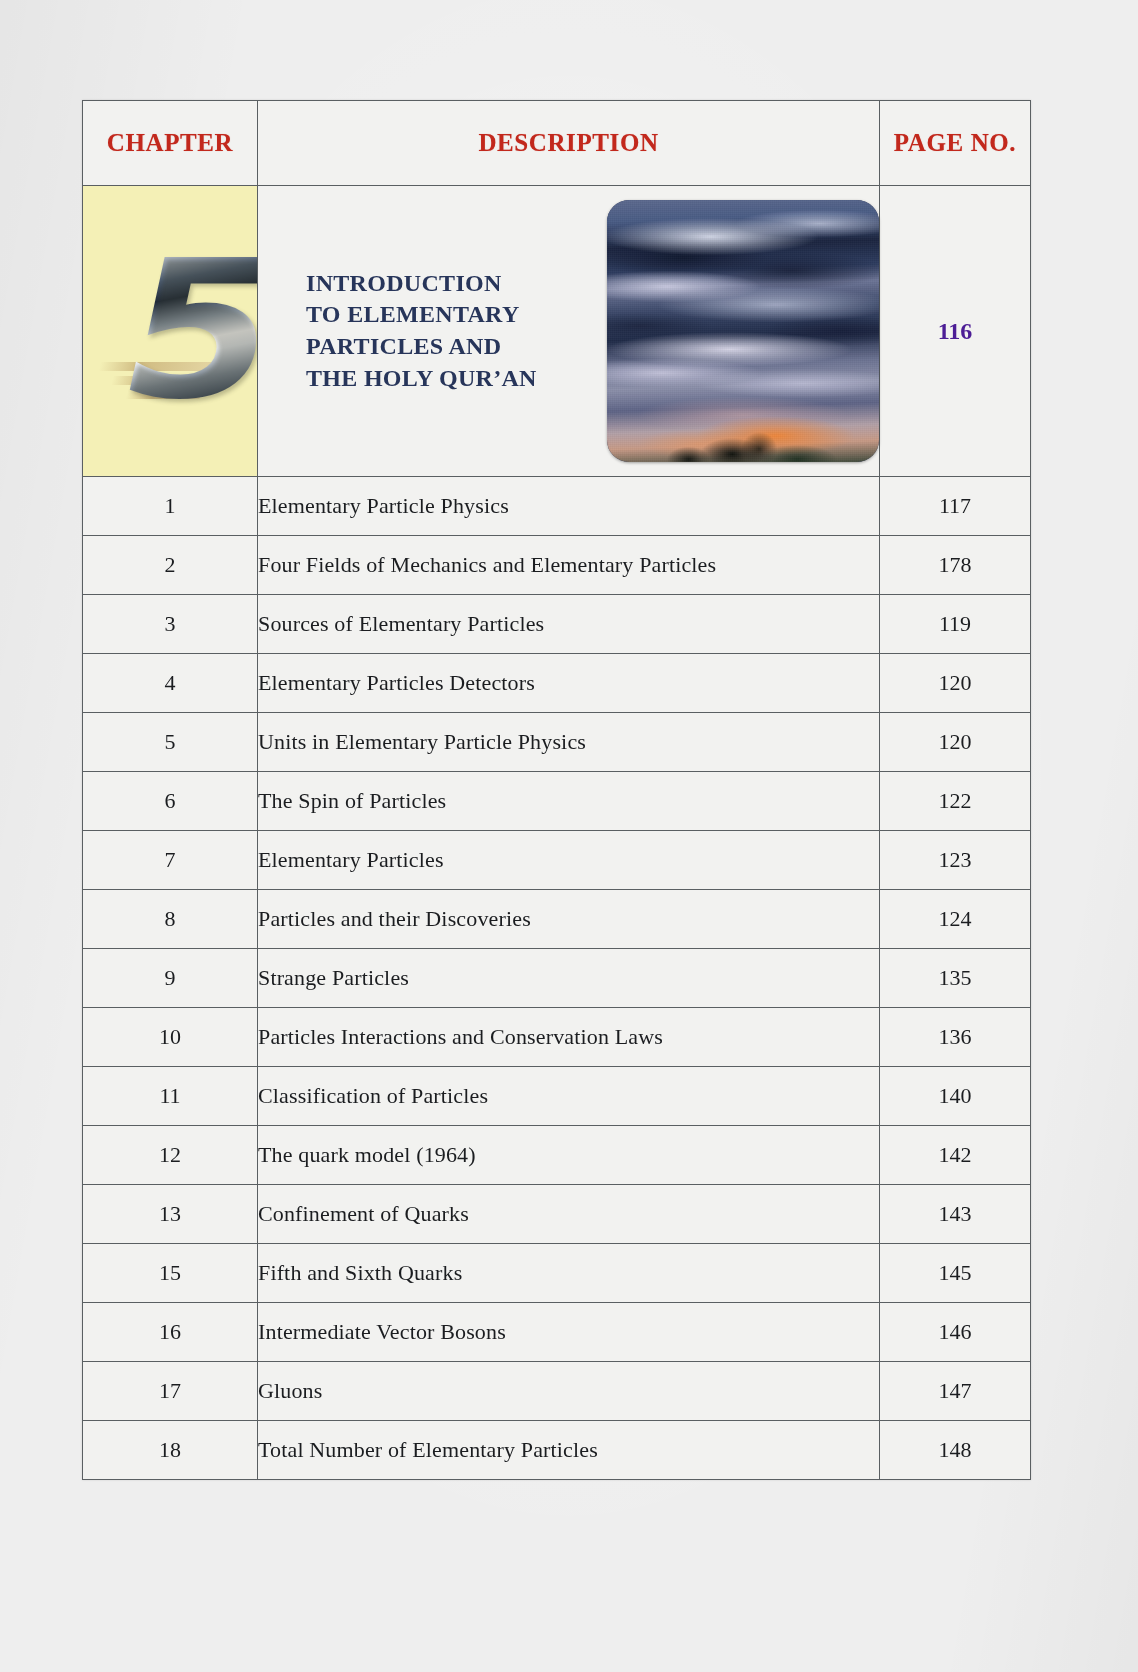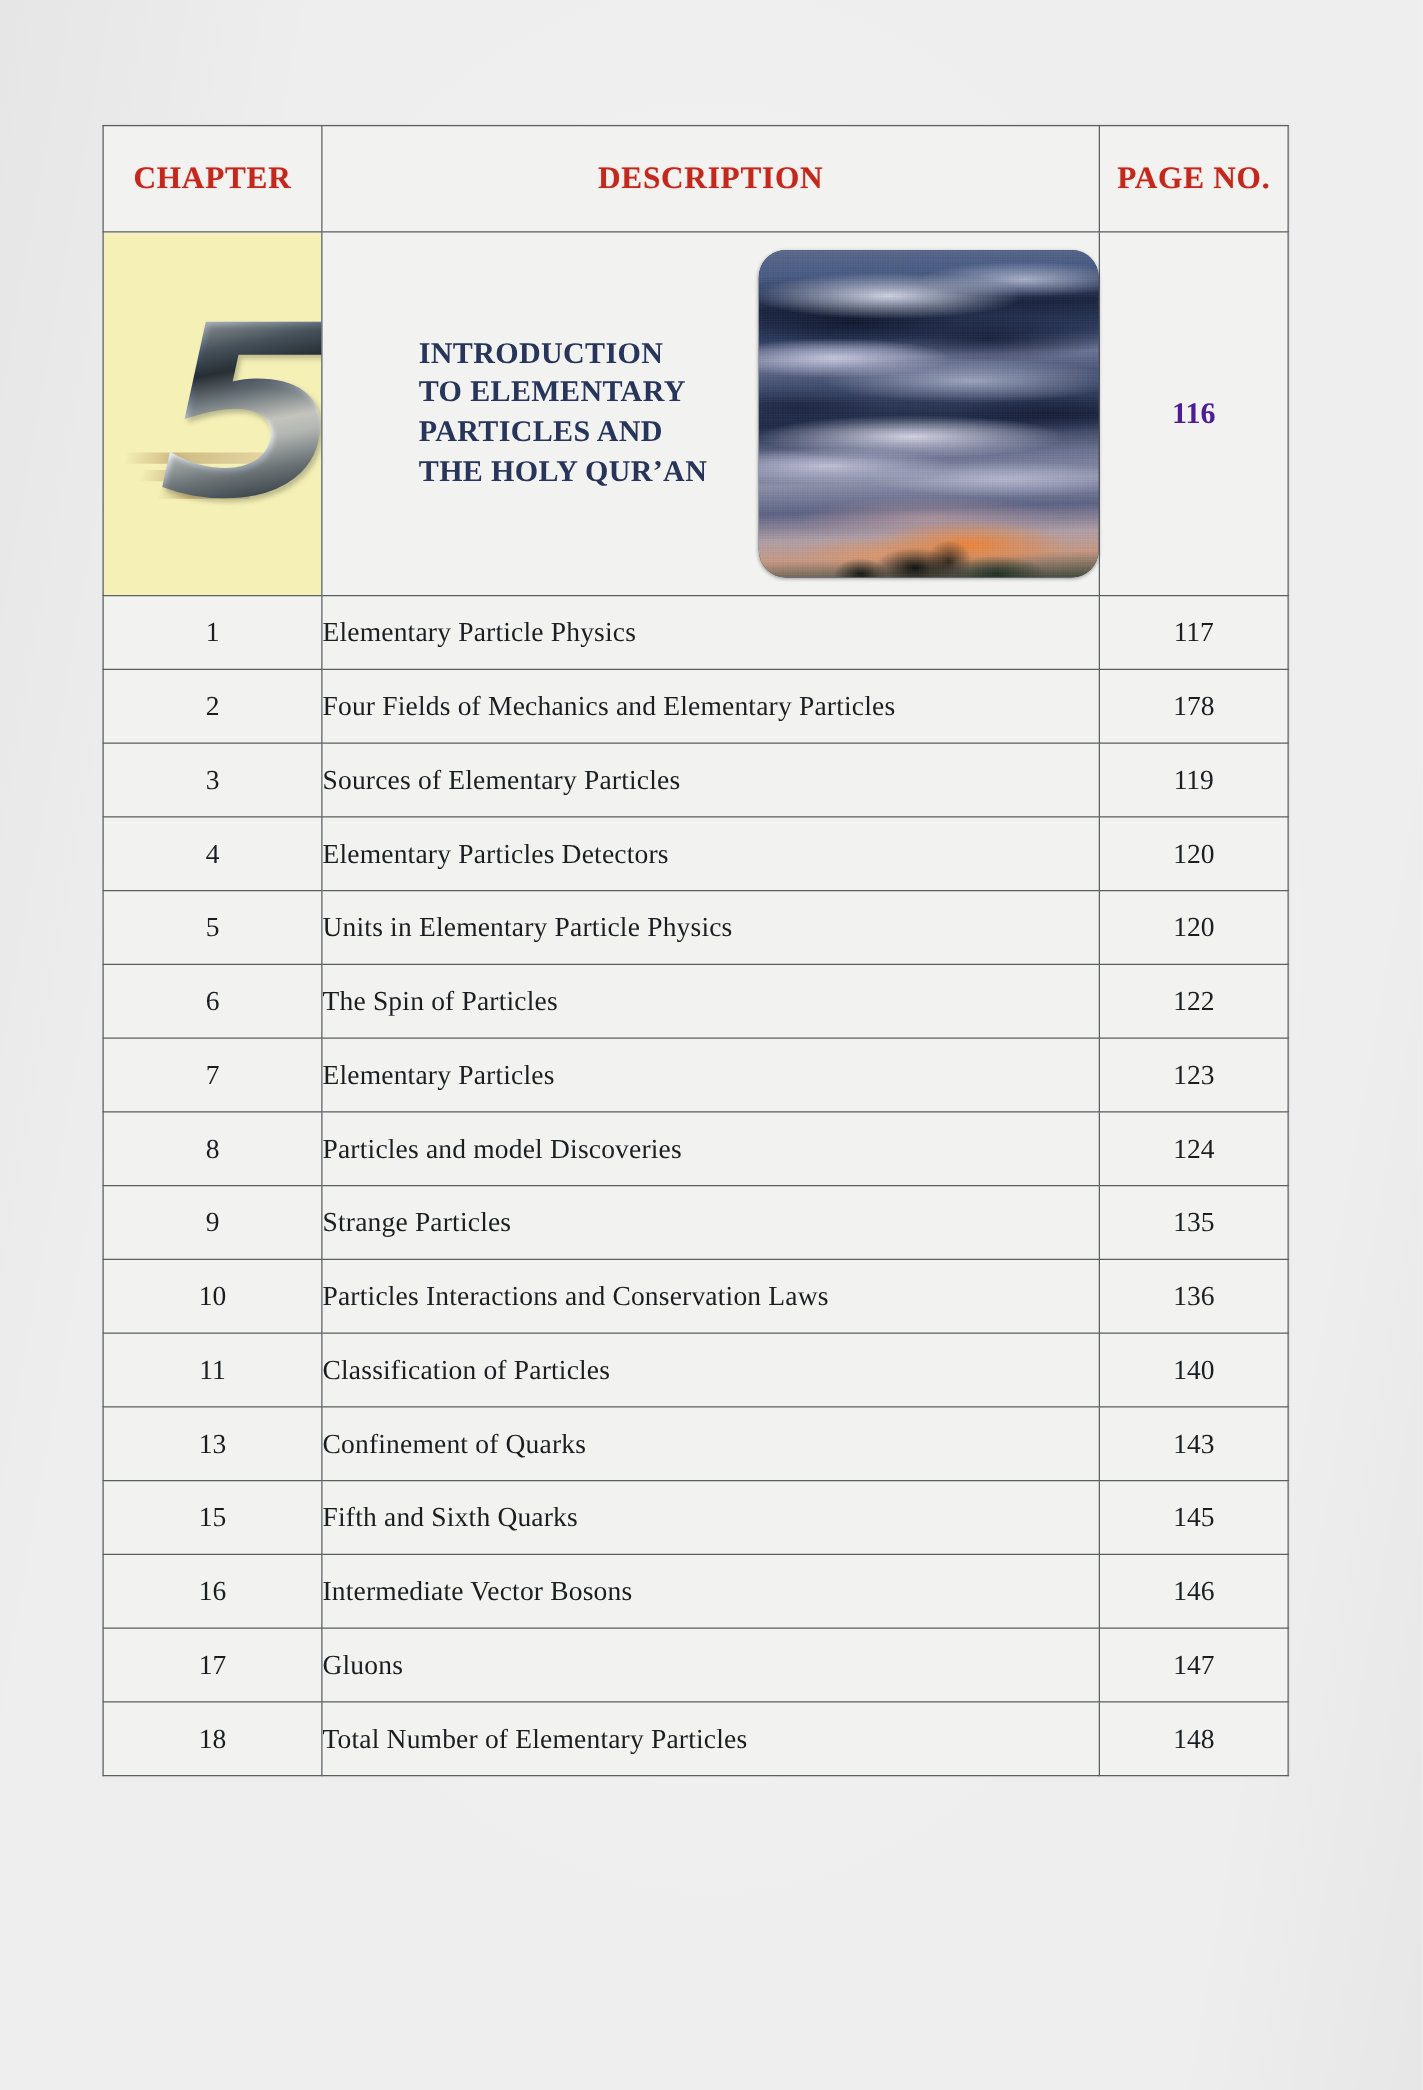--- a/index.html
+++ b/index.html
@@ -151,21 +151,20 @@
     padding-left: 48px;
     color: #27355a;
     font-weight: bold;
     font-size: 24px;
     line-height: 1.32;
     letter-spacing: 0.3px;
     font-family: "Liberation Serif", "DejaVu Serif", serif;
     display: inline-block;
     vertical-align: middle;
     width: 300px;
-    margin-left: 29px;
   }
 
   .chapter-inner {
     display: flex;
     align-items: center;
     justify-content: flex-start;
     height: 288px;
   }
 
   
@@ -340,39 +339,44 @@
           <td class="row-desc">The Spin of Particles</td>
           <td class="row-page">122</td>
         </tr>
         <tr>
           <td class="row-num">7</td>
           <td class="row-desc">Elementary Particles</td>
           <td class="row-page">123</td>
         </tr>
         <tr>
           <td class="row-num">8</td>
-          <td class="row-desc">Particles and model Discoveries</td>
+          <td class="row-desc">Particles and their Discoveries</td>
           <td class="row-page">124</td>
         </tr>
         <tr>
           <td class="row-num">9</td>
           <td class="row-desc">Strange Particles</td>
           <td class="row-page">135</td>
         </tr>
         <tr>
           <td class="row-num">10</td>
           <td class="row-desc">Particles Interactions and Conservation Laws</td>
           <td class="row-page">136</td>
         </tr>
         <tr>
           <td class="row-num">11</td>
           <td class="row-desc">Classification of Particles</td>
           <td class="row-page">140</td>
         </tr>
         <tr>
+          <td class="row-num">12</td>
+          <td class="row-desc">The quark model (1964)</td>
+          <td class="row-page">142</td>
+        </tr>
+        <tr>
           <td class="row-num">13</td>
           <td class="row-desc">Confinement of Quarks</td>
           <td class="row-page">143</td>
         </tr>
         <tr>
           <td class="row-num">15</td>
           <td class="row-desc">Fifth and Sixth Quarks</td>
           <td class="row-page">145</td>
         </tr>
         <tr>

